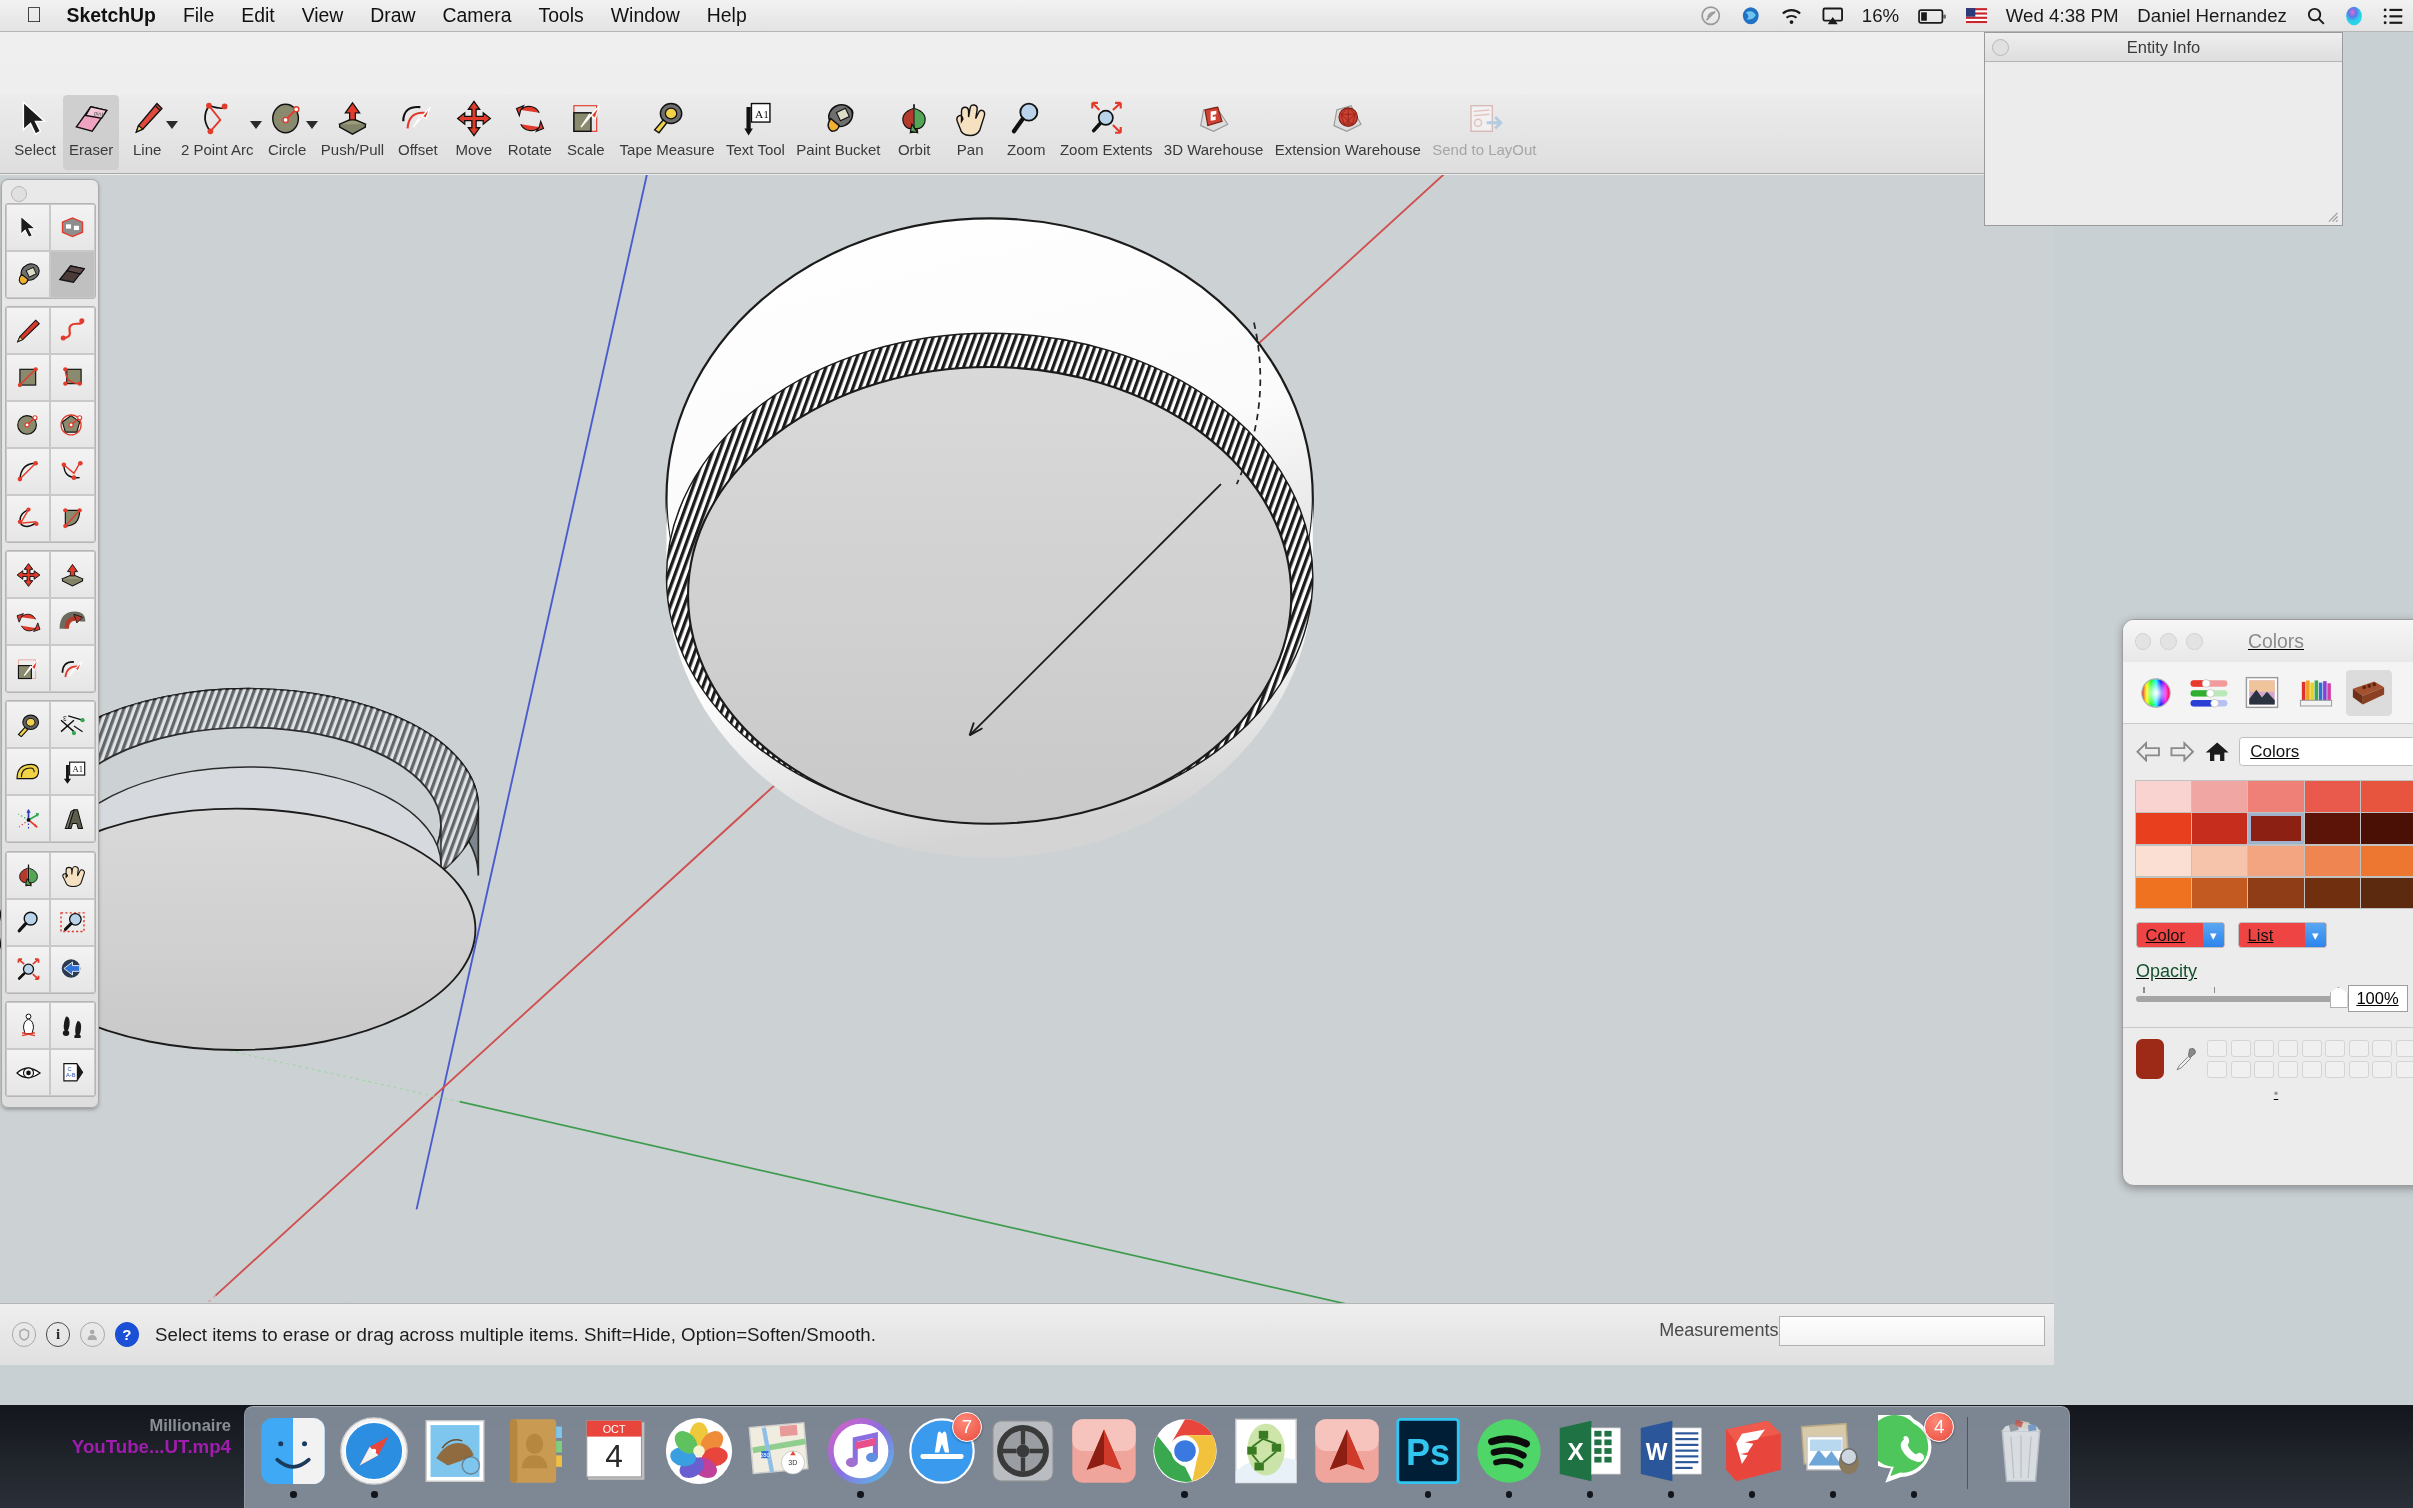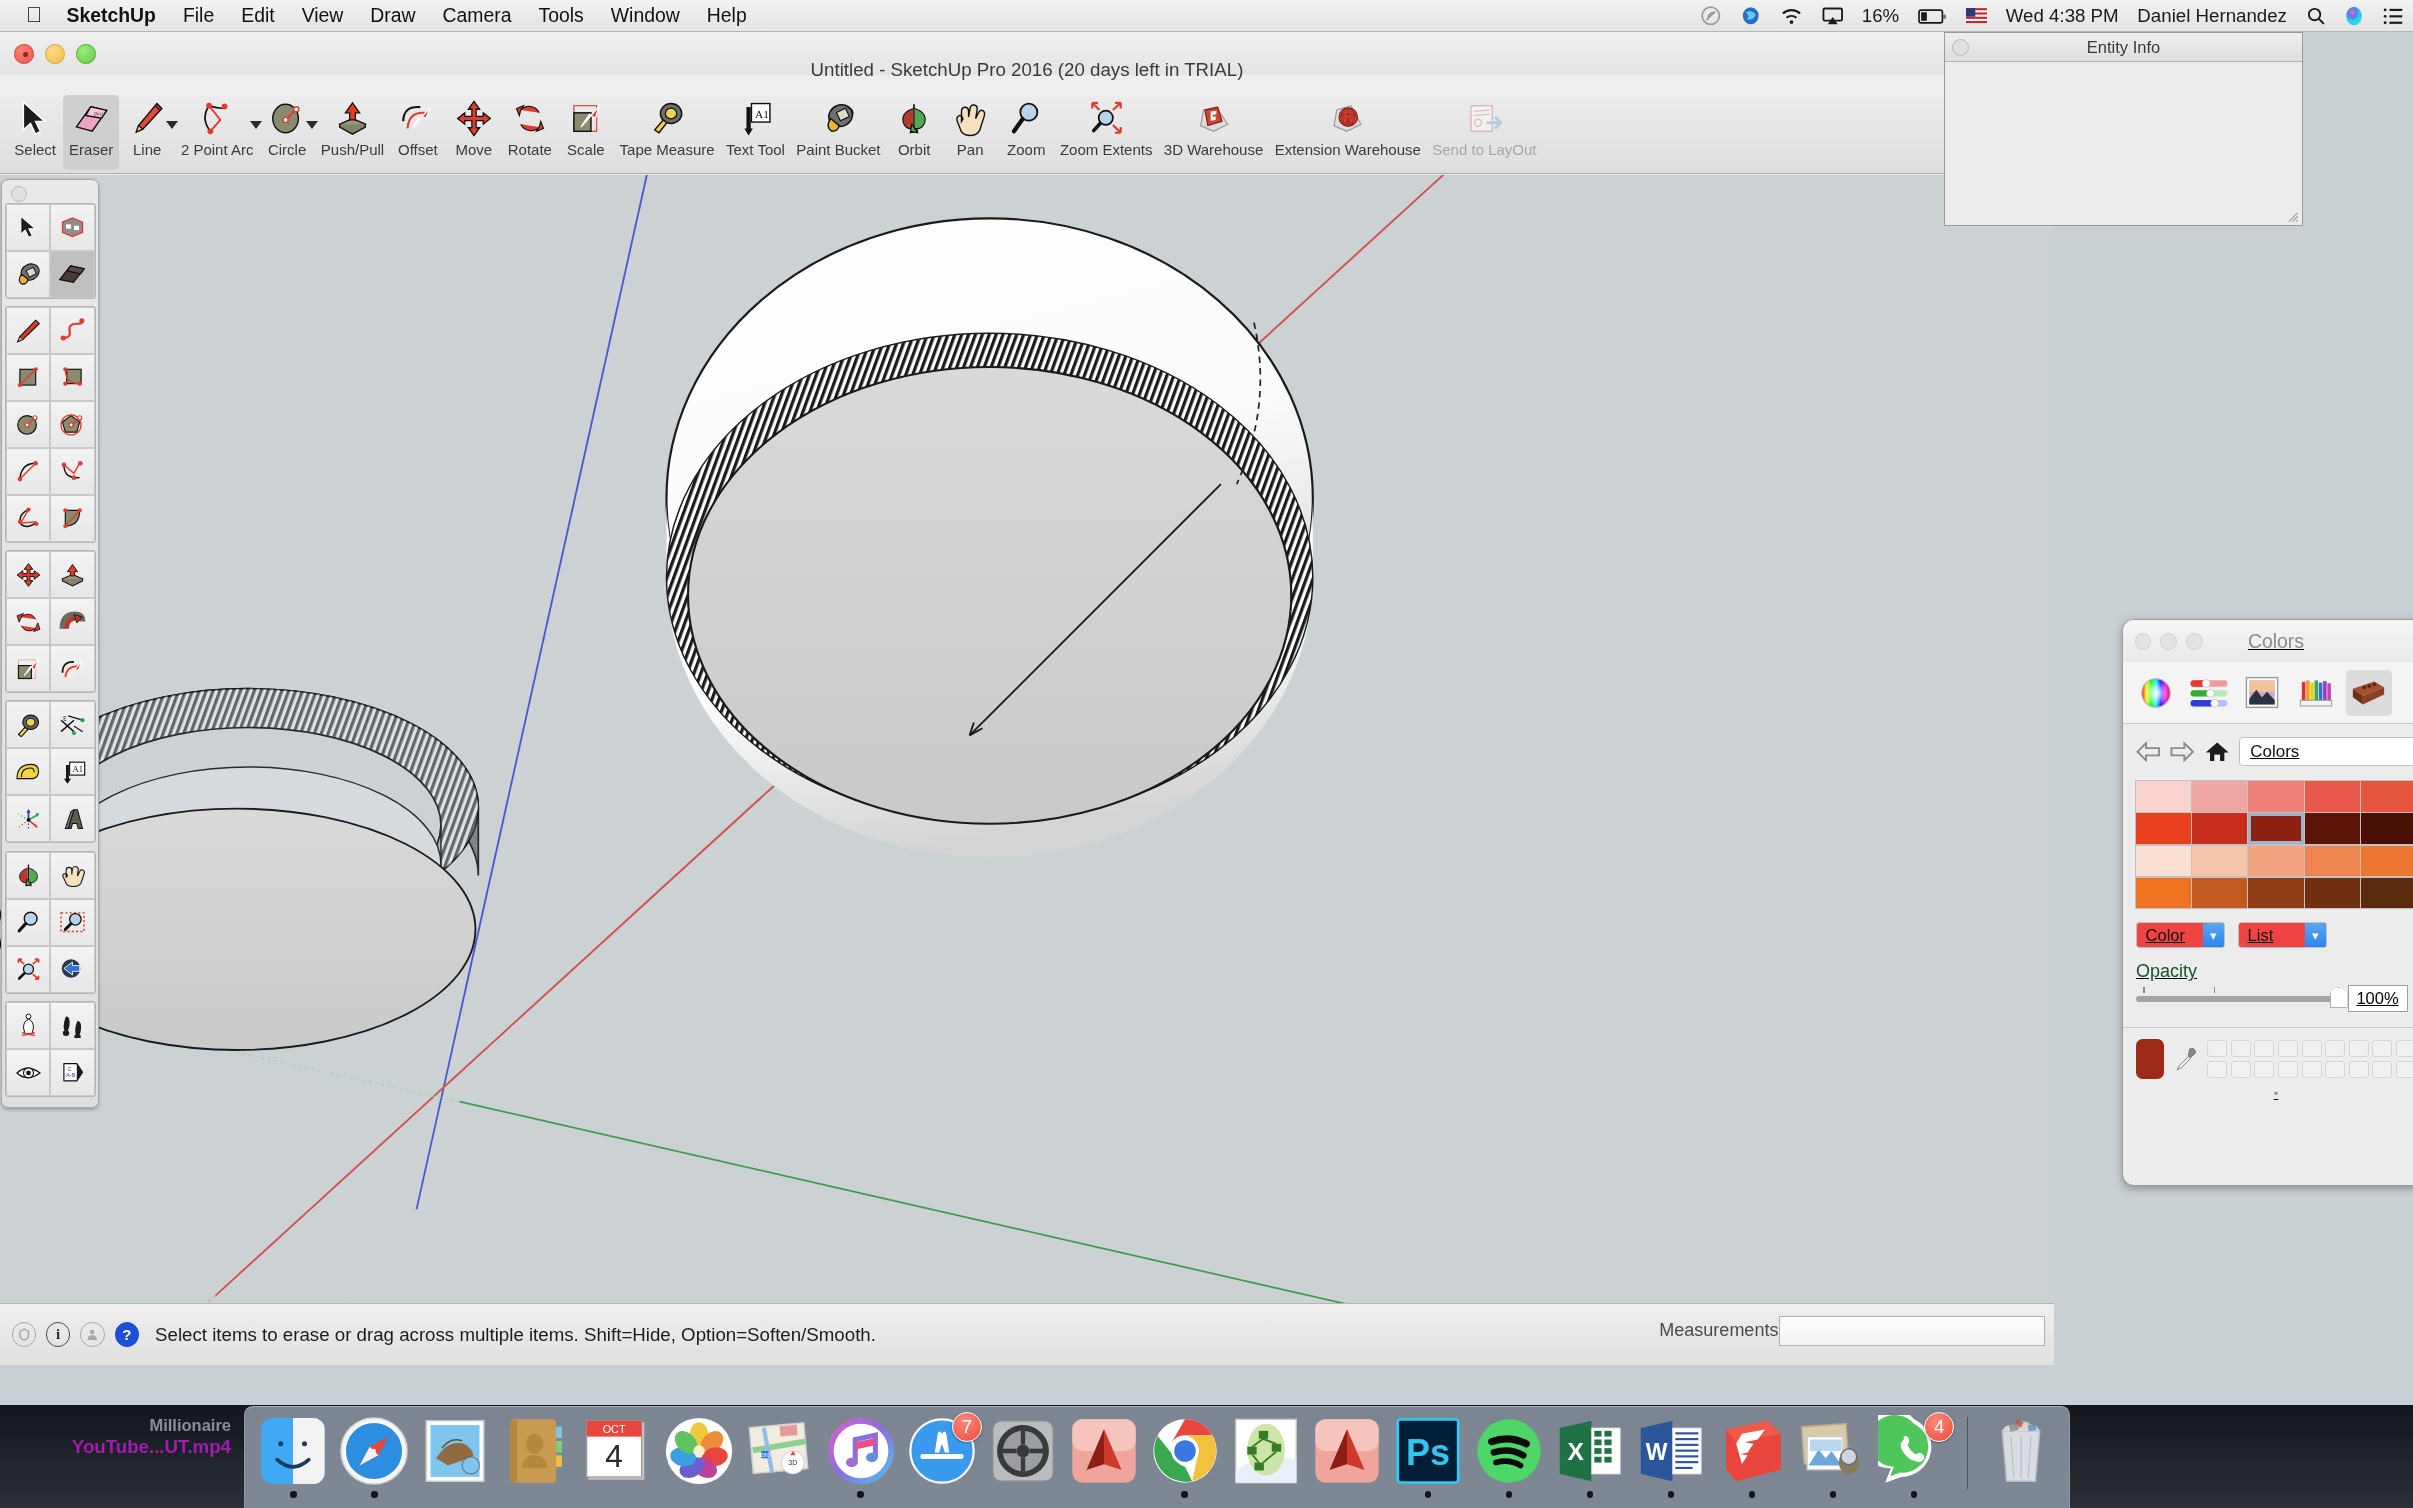--- a/index.html
+++ b/index.html
@@ -107,21 +107,21 @@
   .sb-circ.dim { border-color:#a9a9a9; color:#a9a9a9; }
   .sb-circ.blue { background:#1a4fd6; border-color:#1a4fd6; color:#fff; font-family:"Liberation Sans",sans-serif;}
   .sb-text { margin-left: 16px; font-size: 18.7px; color: #1c1c1c; }
   .meas-wrap { position: absolute; right: 8.6px; top: 11.5px; display:flex; align-items:center; gap: 1px; }
   .meas-label { font-size: 18px; color: #4a4a4a; }
   .meas-box { width: 266px; height: 30px; background: linear-gradient(to bottom,#fdfdfd,#f3f3f3);
      border: 0.7px solid #b0b0b0; }
 
   
   .entity-panel {
-    position: absolute; top: 32px; left: 1944px; width: 359px; height: 194px;
+    position: absolute; top: 32px; left: 1984px; width: 359px; height: 194px;
     background: #ececec; border: 0.7px solid #9a9a9a; z-index: 400;
   }
   .entity-title {
     height: 29px; background: linear-gradient(to bottom,#eeeeee,#dedede);
     border-bottom: 0.7px solid #b4b4b4; display:flex; align-items:center; justify-content:center;
     font-size: 16.5px; color: #3a3a3a; position: relative;
   }
   .entity-title .pal-close { left: 7.2px; top: 5.7px; width:17px; height:17px; }
   .entity-body { height: 45px; border-bottom:0.7px solid #c6c6c6; display:flex; align-items:center;
      padding: 0 13px; position: relative; }
@@ -304,28 +304,20 @@
               <circle cx="3" cy="22" r="2"></circle>
               <rect x="9" y="20.5" width="18" height="3"></rect>
             </g>
           </svg>
       </span>
     </div>
   </div>
 
   <div class="appwin">
 
-    <div class="titlebar">
-      <div class="traffic">
-        <div class="light red" style="position:relative"></div>
-        <div class="light yellow"></div>
-        <div class="light green"></div>
-      </div>
-      <div class="wintitle">Untitled - SketchUp Pro 2016 (20 days left in TRIAL)</div>
-    </div>
 
     <div class="toolbar">
 
       <div class="tbtn">
         <span class="ticon">
           <svg width="33" height="37" viewBox="0 0 46 52">
               <path d="M6 3 L6 42 L16 33 L23 48 L30 44 L23 30 L36 30 Z" fill="#1c1c1c" stroke="#fff" stroke-width="2"></path>
             </svg>
         </span>
         <span class="tlabel">Select</span>

